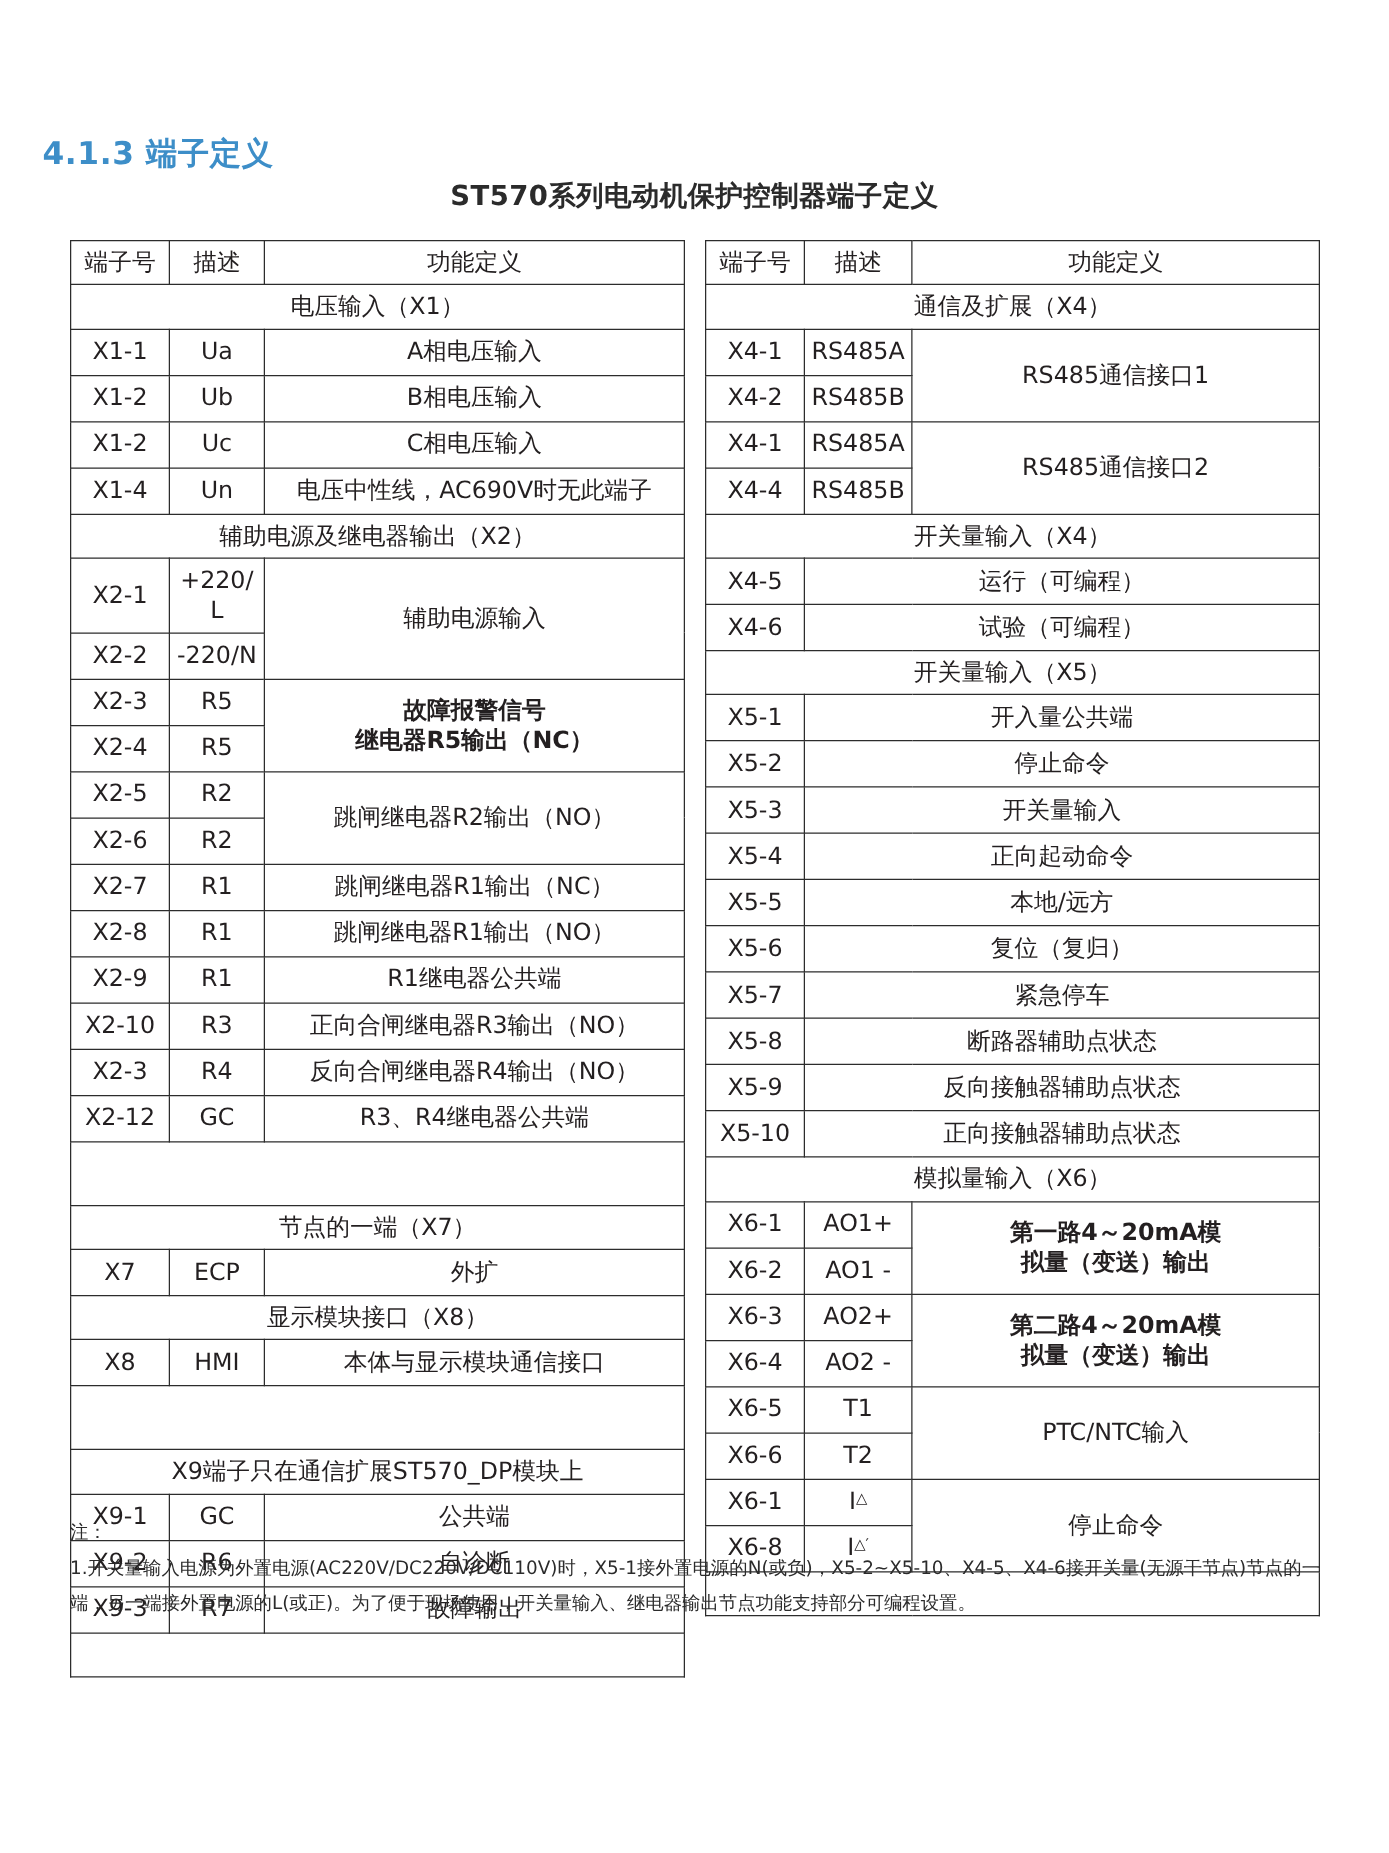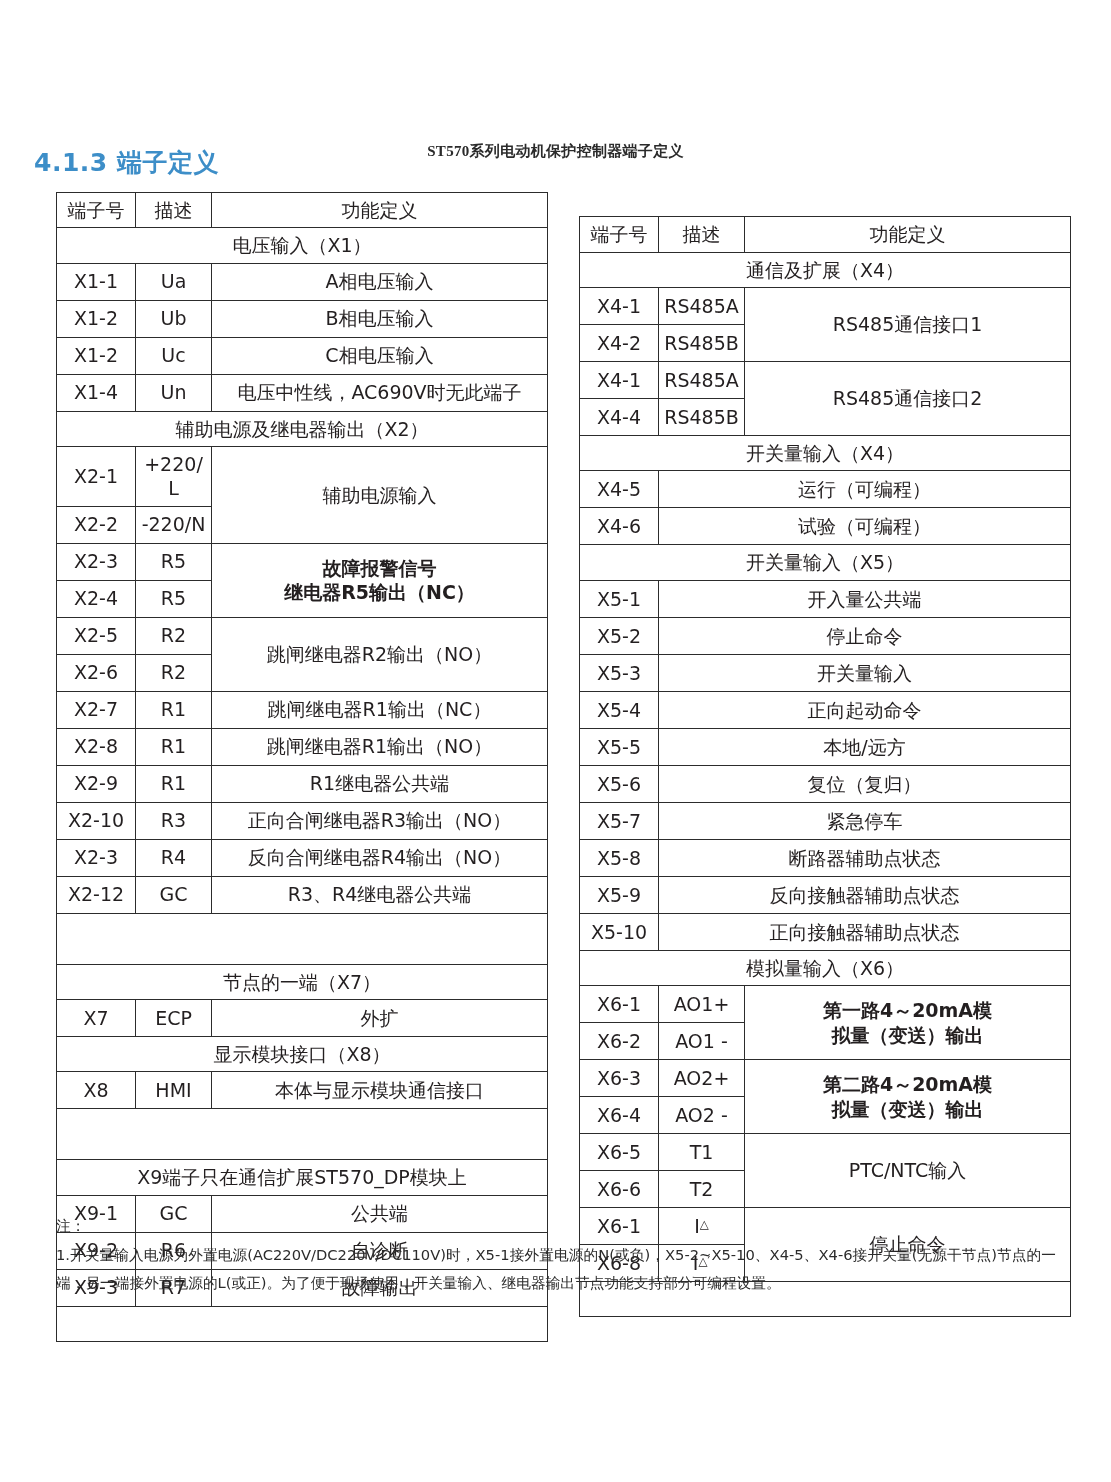--- a/index.html
+++ b/index.html
@@ -24,43 +24,41 @@
   }
   .section-heading {
     position: absolute;
     left: 34px;
     top: 106px;
     font-size: 25px;
     font-weight: bold;
     color: #3d8ec8;
     letter-spacing: 0.5px;
     white-space: nowrap;
-    margin-top: 40px;
   }
   .doc-title {
     position: absolute;
     left: 0;
     right: 0;
     top: 142px;
     text-align: center;
-    font-size: 15px;
+    font-size: 22px;
     font-weight: bold;
     color: #2b2b2b;
     letter-spacing: 0.3px;
-    font-family: Liberation Serif, serif;
   }
 
   .tables-wrap {
     position: absolute;
     left: 56px;
     top: 192px;
     width: 999px;
     display: flex;
-    gap: 15px;
-    align-items: center;
+    gap: 0px;
+    align-items: flex-start;
   }
   .tbl-col-left { width: 491px; }
   .tbl-col-right { width: 491px; margin-left: 17px; }
 
   table.term {
     border-collapse: collapse;
     width: 100%;
     table-layout: fixed;
   }
   table.term td {

